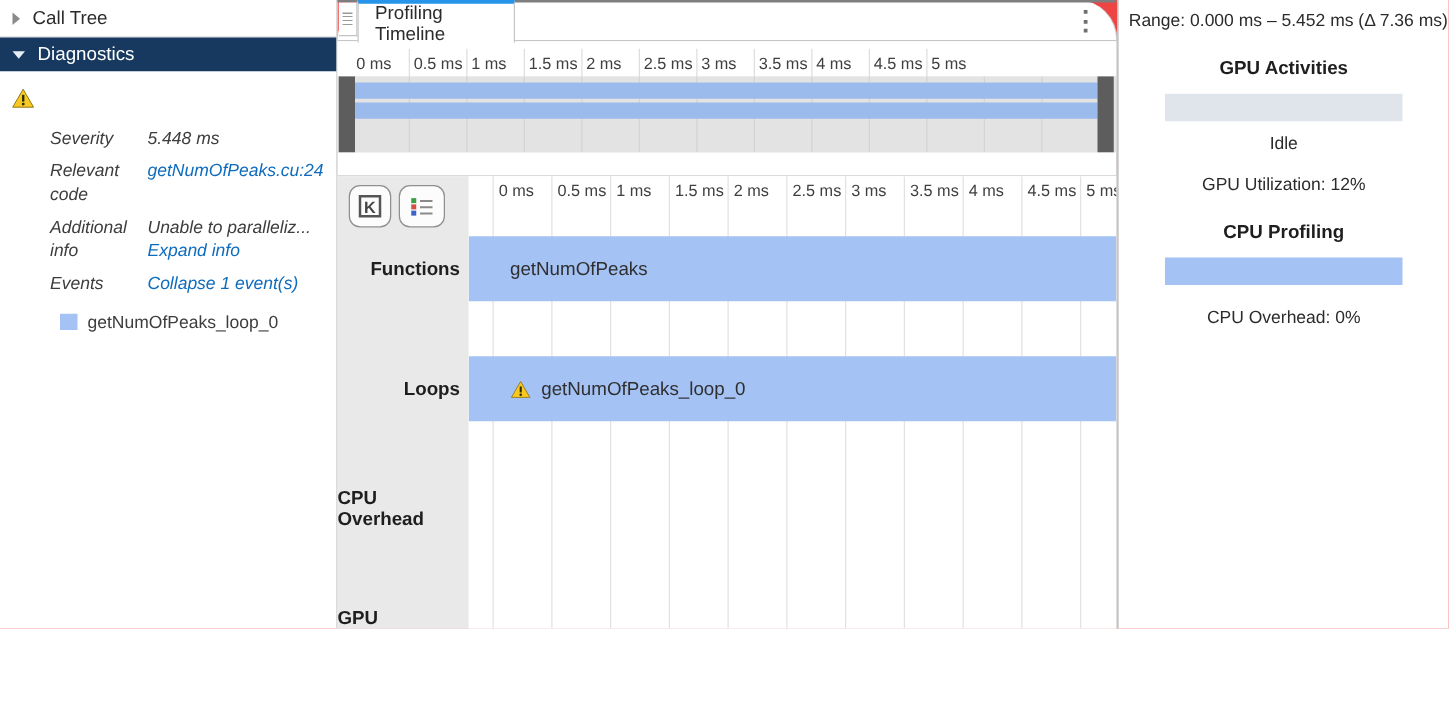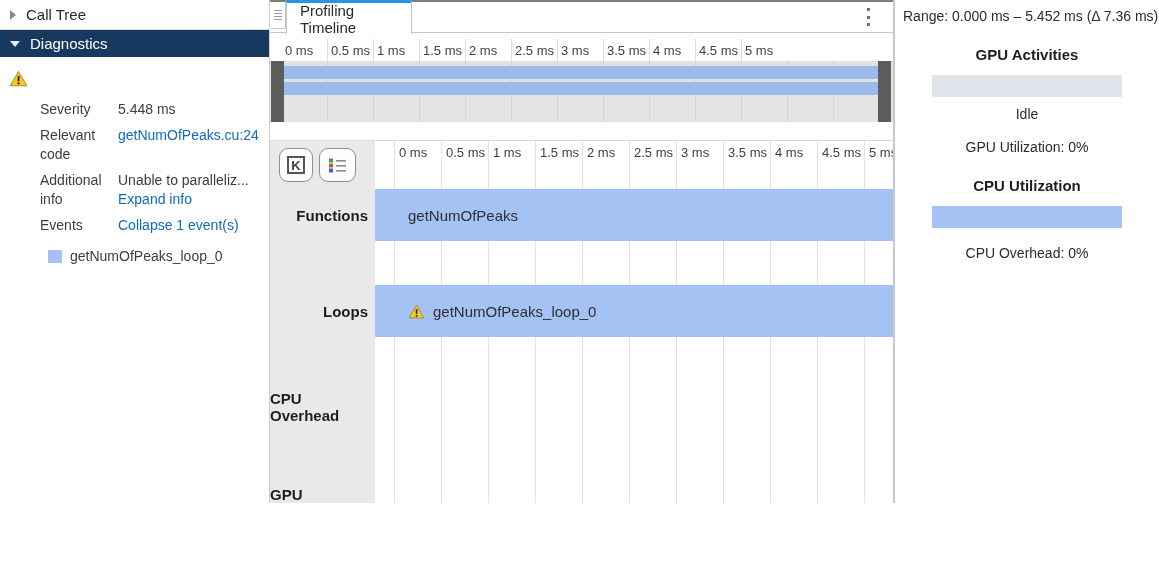--- a/index.html
+++ b/index.html
@@ -22,28 +22,28 @@
   .diagnostics{background:var(--diag-bg);color:#fff;height:27px;}
   .tri-r{width:0;height:0;border-top:5px solid transparent;border-bottom:5px solid transparent;
          border-left:6px solid #8a8a8a;flex:none;}
   .tri-d{width:0;height:0;border-left:5px solid transparent;border-right:5px solid transparent;
          border-top:6px solid #8a8a8a;flex:none;}
   .tri-d.lite{border-top-color:#e9eef5;}
   .warning-block{display:flex;padding:9px 6px 0 9px;}
   .warning-icon-col{width:29px;padding-top:4px;flex:none;}
   .warning-text{width:228px;font-size:14px;line-height:26px;color:#3d3d3d;}
   .details{display:grid;grid-template-columns:78px 1fr;margin:9px 0 0 40px;row-gap:7px;
-           font-size:14px;line-height:19px;color:#3d3d3d;}
+           font-size:14px;line-height:19px;color:#3d3d3d;font-style:italic;}
   .link{color:var(--link);cursor:pointer;text-decoration:none;}
   .legend-row{display:flex;align-items:center;gap:8px;margin:13px 0 0 48px;font-size:14px;color:#3d3d3d;}
   .legend-swatch{width:14px;height:13px;background:var(--accent-bar);flex:none;}
 
   
   .timeline-panel{position:absolute;left:270px;top:0;width:624px;height:576px;box-sizing:border-box;
-                  border-right:1px solid #c9c9c9;background:#fff;}
+                  border-right:1px solid #c9c9c9;background:#fff;border-radius:32px;}
   .tab-bar{position:relative;height:33px;border-bottom:1px solid #c6c6c6;box-sizing:border-box;}
   .tab-bar::before{content:"";position:absolute;top:0;left:0;right:0;height:2px;background:#7e7e7e;}
   .grip-btn{position:absolute;left:1px;top:2px;width:14px;height:26px;background:#fff;z-index:3;
             border-right:1px solid #c4c4c4;border-bottom:1px solid #c4c4c4;
             display:flex;align-items:center;justify-content:center;cursor:pointer;}
   .grip-lines{width:8px;height:11px;
               background:repeating-linear-gradient(to bottom,#9a9a9a 0 1px,transparent 1px 3px);}
   .tab-active{position:absolute;left:16px;top:0;width:126px;height:34px;background:#fff;z-index:2;
               border-left:1px solid #c6c6c6;border-right:1px solid #c6c6c6;
               border-top:3px solid var(--tab-accent);box-sizing:border-box;
@@ -266,23 +266,23 @@
         </div>
     </div>
   </div>
 
   <div class="right-panel">
     <div class="rp-range">Range: 0.000 ms – 5.452 ms (Δ 7.36 ms)</div>
 
     <div class="rp-heading">GPU Activities</div>
     <div class="rp-bar rp-bar-gpu"></div>
     <div class="rp-label">Idle</div>
-    <div class="rp-stat">GPU Utilization: 0%</div>
-
-    <div class="rp-heading">CPU Utilization</div>
+    <div class="rp-stat">GPU Utilization: 12%</div>
+
+    <div class="rp-heading">CPU Profiling</div>
     <div class="rp-bar rp-bar-cpu"></div>
     <div class="rp-stat">CPU Overhead: 0%</div>
 
     <div class="rp-footer">
       <span class="tri-r"></span>
       <span>Event Statistics</span>
     </div>
   </div>
 
 </div>

